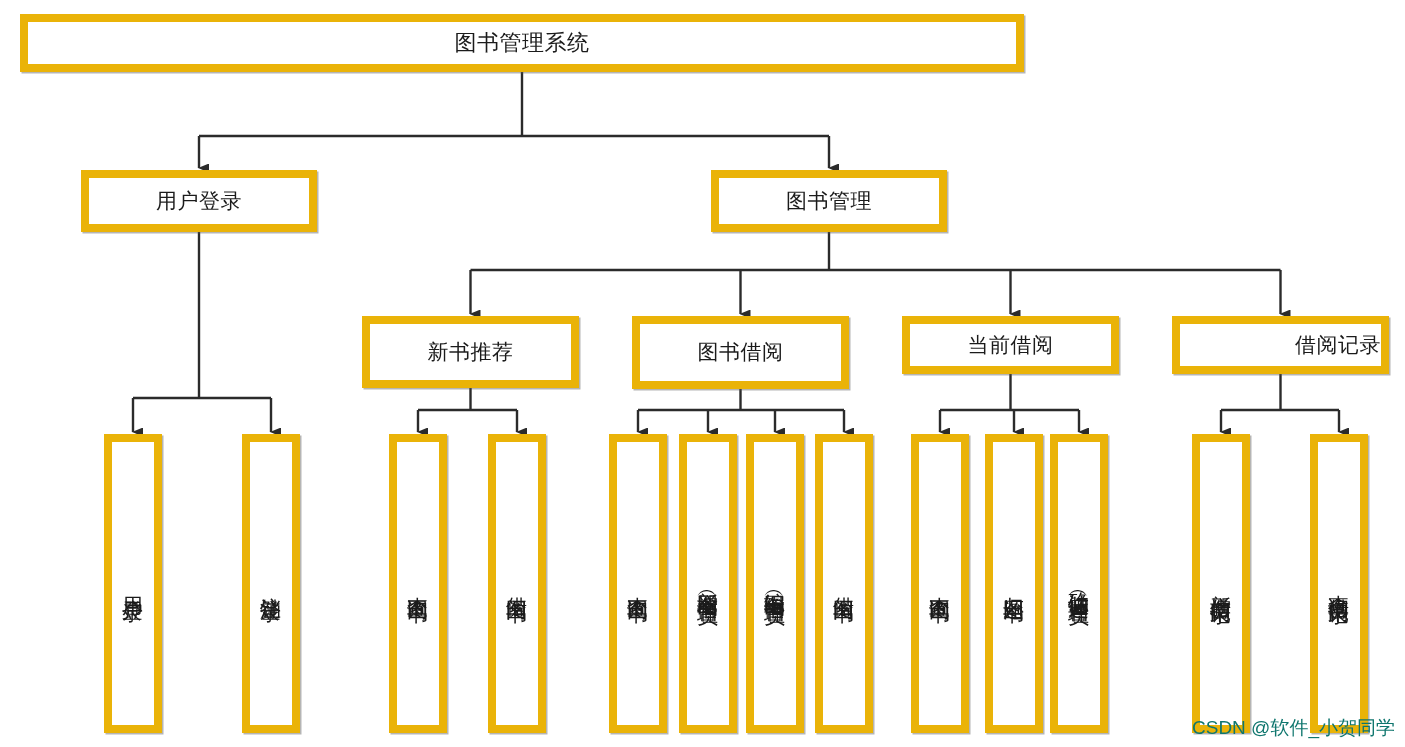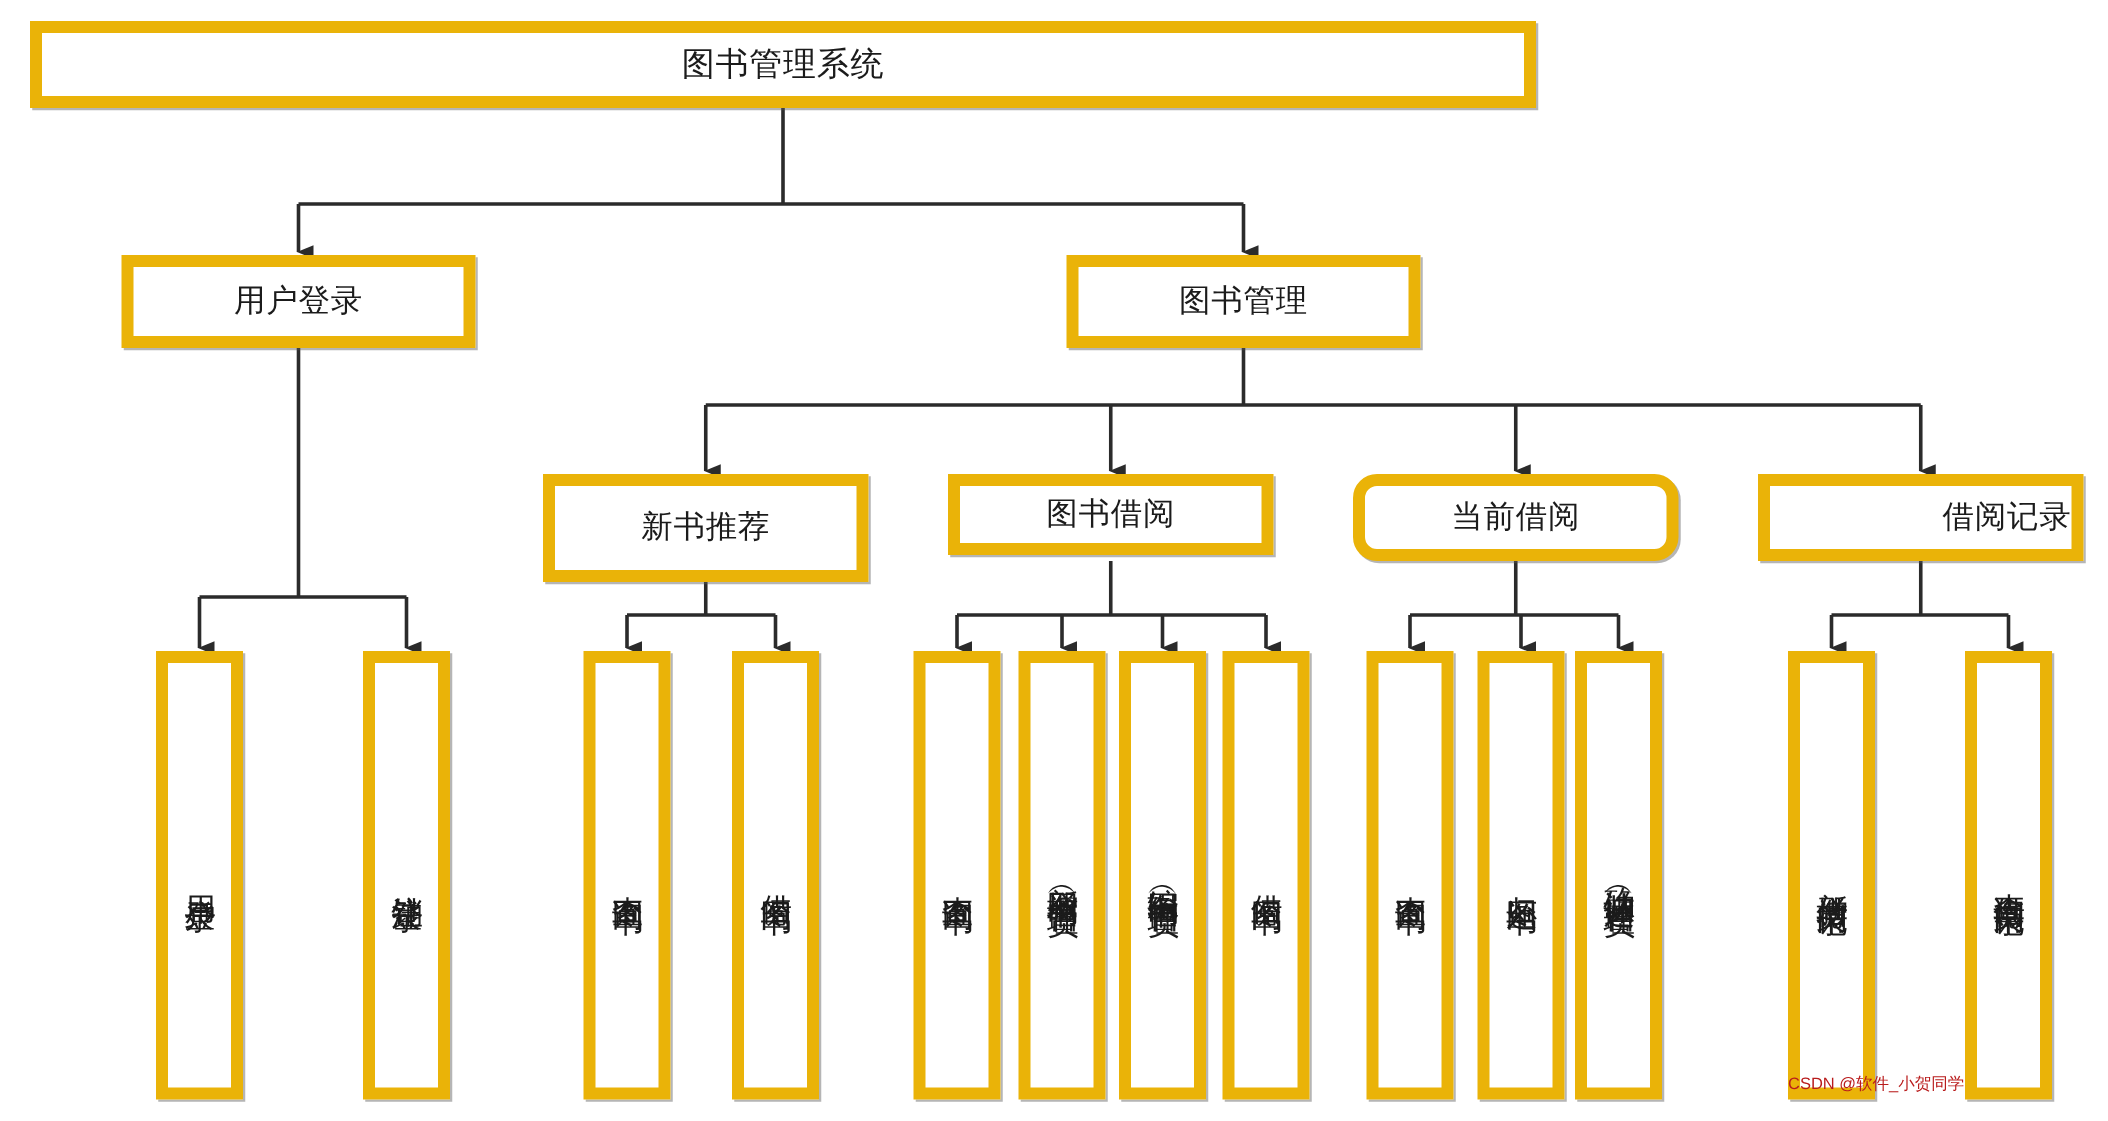--- a/index.html
+++ b/index.html
@@ -47,22 +47,22 @@
     writing-mode: vertical-rl;
     text-orientation: upright;
     letter-spacing: 2px;
     line-height: 1.1;
   }
   .node.root .node-label {
     font-size: 22px;
   }
   .watermark {
     position: absolute;
-    color: #b91c1c;
-    font-size: 11px;
+    color: #0f766e;
+    font-size: 19px;
     white-space: nowrap;
     user-select: none;
     text-align: right;
   }
 </style>
 </head>
 <body>
 
 <div id="canvas">
 
@@ -115,24 +115,24 @@
       </div>
       <div class="node" style="left: 81px; top: 170px; width: 236px; height: 62px;">
         <span class="node-label">用户登录</span>
       </div>
       <div class="node" style="left: 711px; top: 170px; width: 236px; height: 62px;">
         <span class="node-label">图书管理</span>
       </div>
       <div class="node" style="left: 362px; top: 316px; width: 217px; height: 72px;">
         <span class="node-label">新书推荐</span>
       </div>
-      <div class="node" style="left: 632px; top: 316px; width: 217px; height: 54px;">
+      <div class="node" style="left: 632px; top: 316px; width: 217px; height: 73px;">
         <span class="node-label">图书借阅</span>
       </div>
-      <div class="node" style="left: 902px; top: 316px; width: 217px; height: 58px; border-radius: 16px;">
+      <div class="node" style="left: 902px; top: 316px; width: 217px; height: 58px;">
         <span class="node-label">当前借阅</span>
       </div>
       <div class="node" style="left: 1172px; top: 316px; width: 217px; height: 58px; justify-content: flex-end;">
         <span class="node-label">借阅记录</span>
       </div>
       <div class="node vertical" style="left: 104px; top: 434px; width: 58px; height: 299px;">
         <span class="node-label">用户登录</span>
       </div>
       <div class="node vertical" style="left: 242px; top: 434px; width: 58px; height: 299px;">
         <span class="node-label">注销登录</span>

